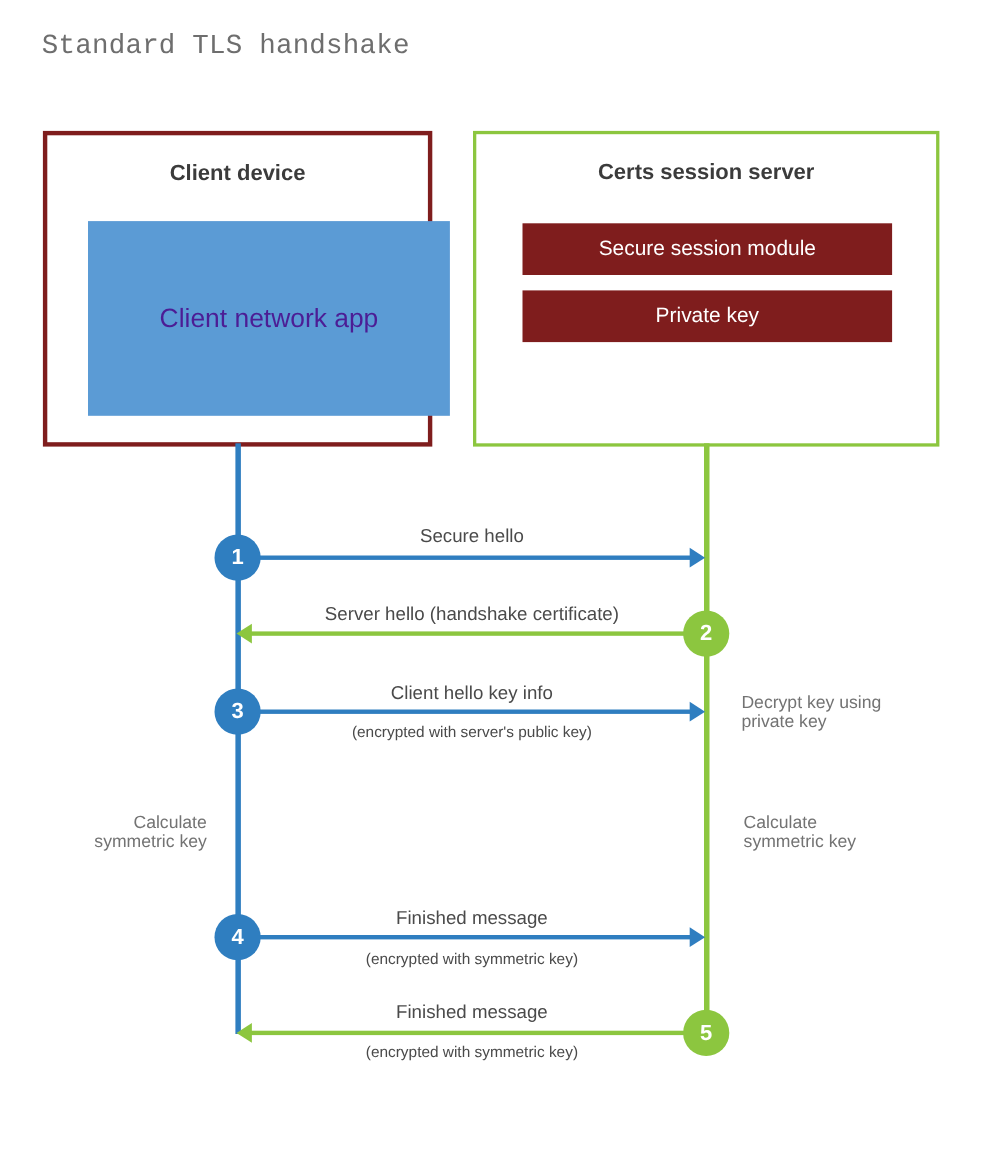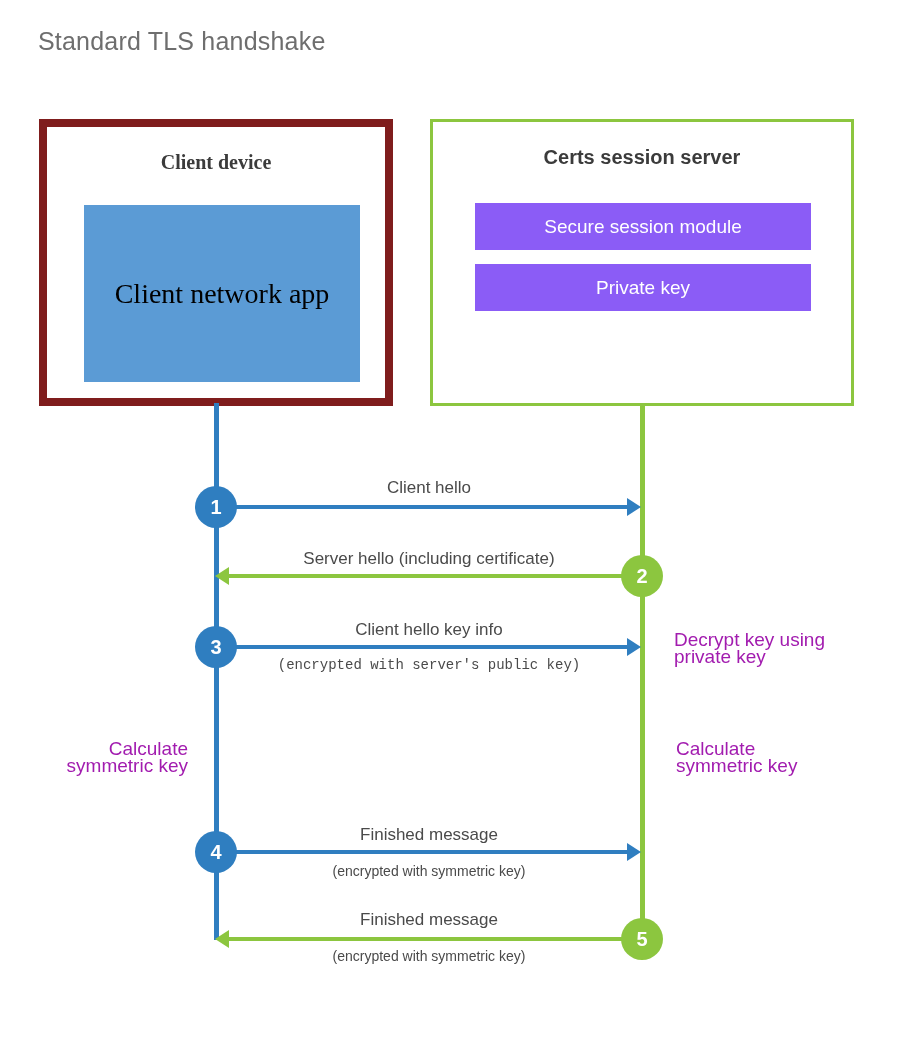--- a/index.html
+++ b/index.html
@@ -18,35 +18,35 @@
   
   .page-title {
     position: absolute;
     left: 38px;
     top: 27px;
     font-size: 25px;
     font-weight: 400;
     color: #6e6e6e;
     letter-spacing: 0.2px;
     white-space: nowrap;
+    font-family: Liberation Mono, monospace;
   }
 
   
   .party-box {
     position: absolute;
     background: #ffffff;
     box-sizing: border-box;
   }
   .party-box.client {
     left: 39px;
     top: 119px;
     width: 354px;
     height: 287px;
-    border: 8px solid #7f1d1d;
-    font-family: Liberation Serif, serif;
+    border: 4px solid #7f1d1d;
   }
   .party-box.server {
     left: 430px;
     top: 119px;
     width: 424px;
     height: 287px;
     border: 3px solid #8cc63f;
   }
   .party-title {
     position: absolute;
@@ -57,44 +57,44 @@
     font-size: 20px;
     font-weight: bold;
     color: #3b3b3b;
   }
 
   
   .client-app {
     position: absolute;
     left: 37px;
     top: 78px;
-    width: 276px;
+    width: 329px;
     height: 177px;
     background: #5b9bd5;
-    color: #000000;
-    font-size: 28px;
+    color: #4c1d95;
+    font-size: 24px;
     line-height: 27px;
     display: flex;
     align-items: center;
     justify-content: center;
     text-align: center;
     padding: 0 12px;
     box-sizing: border-box;
   }
 
   
   .server-bars {
     position: absolute;
     left: 42px;
     top: 81px;
     width: 336px;
   }
   .server-bar {
     height: 47px;
-    background: #8b5cf6;
+    background: #7f1d1d;
     color: #ffffff;
     font-size: 19px;
     display: flex;
     align-items: center;
     justify-content: center;
     margin-bottom: 14px;
     text-align: left;
   }
   .server-bar:last-child { margin-bottom: 0; }
 
@@ -162,22 +162,22 @@
     position: absolute;
     text-align: center;
     color: #4a4a4a;
     font-size: 14px;
     white-space: nowrap;
   }
 
   
   .side-note {
     position: absolute;
-    color: #a21caf;
-    font-size: 19px;
+    color: #737373;
+    font-size: 16px;
     line-height: 17px;
   }
   .side-note.left-note  { text-align: right; }
   .side-note.right-note { text-align: left; }
 </style>
 </head>
 <body>
 
 <div class="page-title">Standard TLS handshake</div>
 
@@ -190,35 +190,35 @@
   <div class="party-title">Certs session server</div>
   <div class="server-bars">
     <div class="server-bar">Secure session module</div>
     <div class="server-bar">Private key</div>
   </div>
 </div>
 
 <div class="lifeline client-line"></div>
 <div class="lifeline server-line"></div>
 
-<div class="arrow-label" style="left:216px; top:478px; width:426px;">Client hello</div>
+<div class="arrow-label" style="left:216px; top:478px; width:426px;">Secure hello</div>
 <div class="arrow-line blue" style="left:216px; top:505px; width:412px;"></div>
 <div class="arrow-head right blue" style="left:627px; top:498px;"></div>
 <div class="step-circle blue" style="left:195px; top:486px;">1</div>
 
-<div class="arrow-label" style="left:216px; top:549px; width:426px;">Server hello (including certificate)</div>
+<div class="arrow-label" style="left:216px; top:549px; width:426px;">Server hello (handshake certificate)</div>
 <div class="arrow-line green" style="left:228px; top:574px; width:414px;"></div>
 <div class="arrow-head left green" style="left:215px; top:567px;"></div>
 <div class="step-circle green" style="left:621px; top:555px;">2</div>
 
 <div class="arrow-label" style="left:216px; top:620px; width:426px;">Client hello key info</div>
 <div class="arrow-line blue" style="left:216px; top:645px; width:412px;"></div>
 <div class="arrow-head right blue" style="left:627px; top:638px;"></div>
 <div class="step-circle blue" style="left:195px; top:626px;">3</div>
-<div class="arrow-sublabel" style="left:216px; top:657px; width:426px;font-family:Liberation Mono, monospace;">(encrypted with server's public key)</div>
+<div class="arrow-sublabel" style="left:216px; top:657px; width:426px;">(encrypted with server's public key)</div>
 
 <div class="side-note right-note" style="left:674px; top:631px; width:170px; white-space:pre-line;">Decrypt key using
 private key</div>
 
 <div class="side-note left-note" style="left:40px; top:740px; width:148px; white-space:pre-line;">Calculate
 symmetric key</div>
 <div class="side-note right-note" style="left:676px; top:740px; width:170px; white-space:pre-line;">Calculate
 symmetric key</div>
 
 <div class="arrow-label" style="left:216px; top:825px; width:426px;">Finished message</div>

